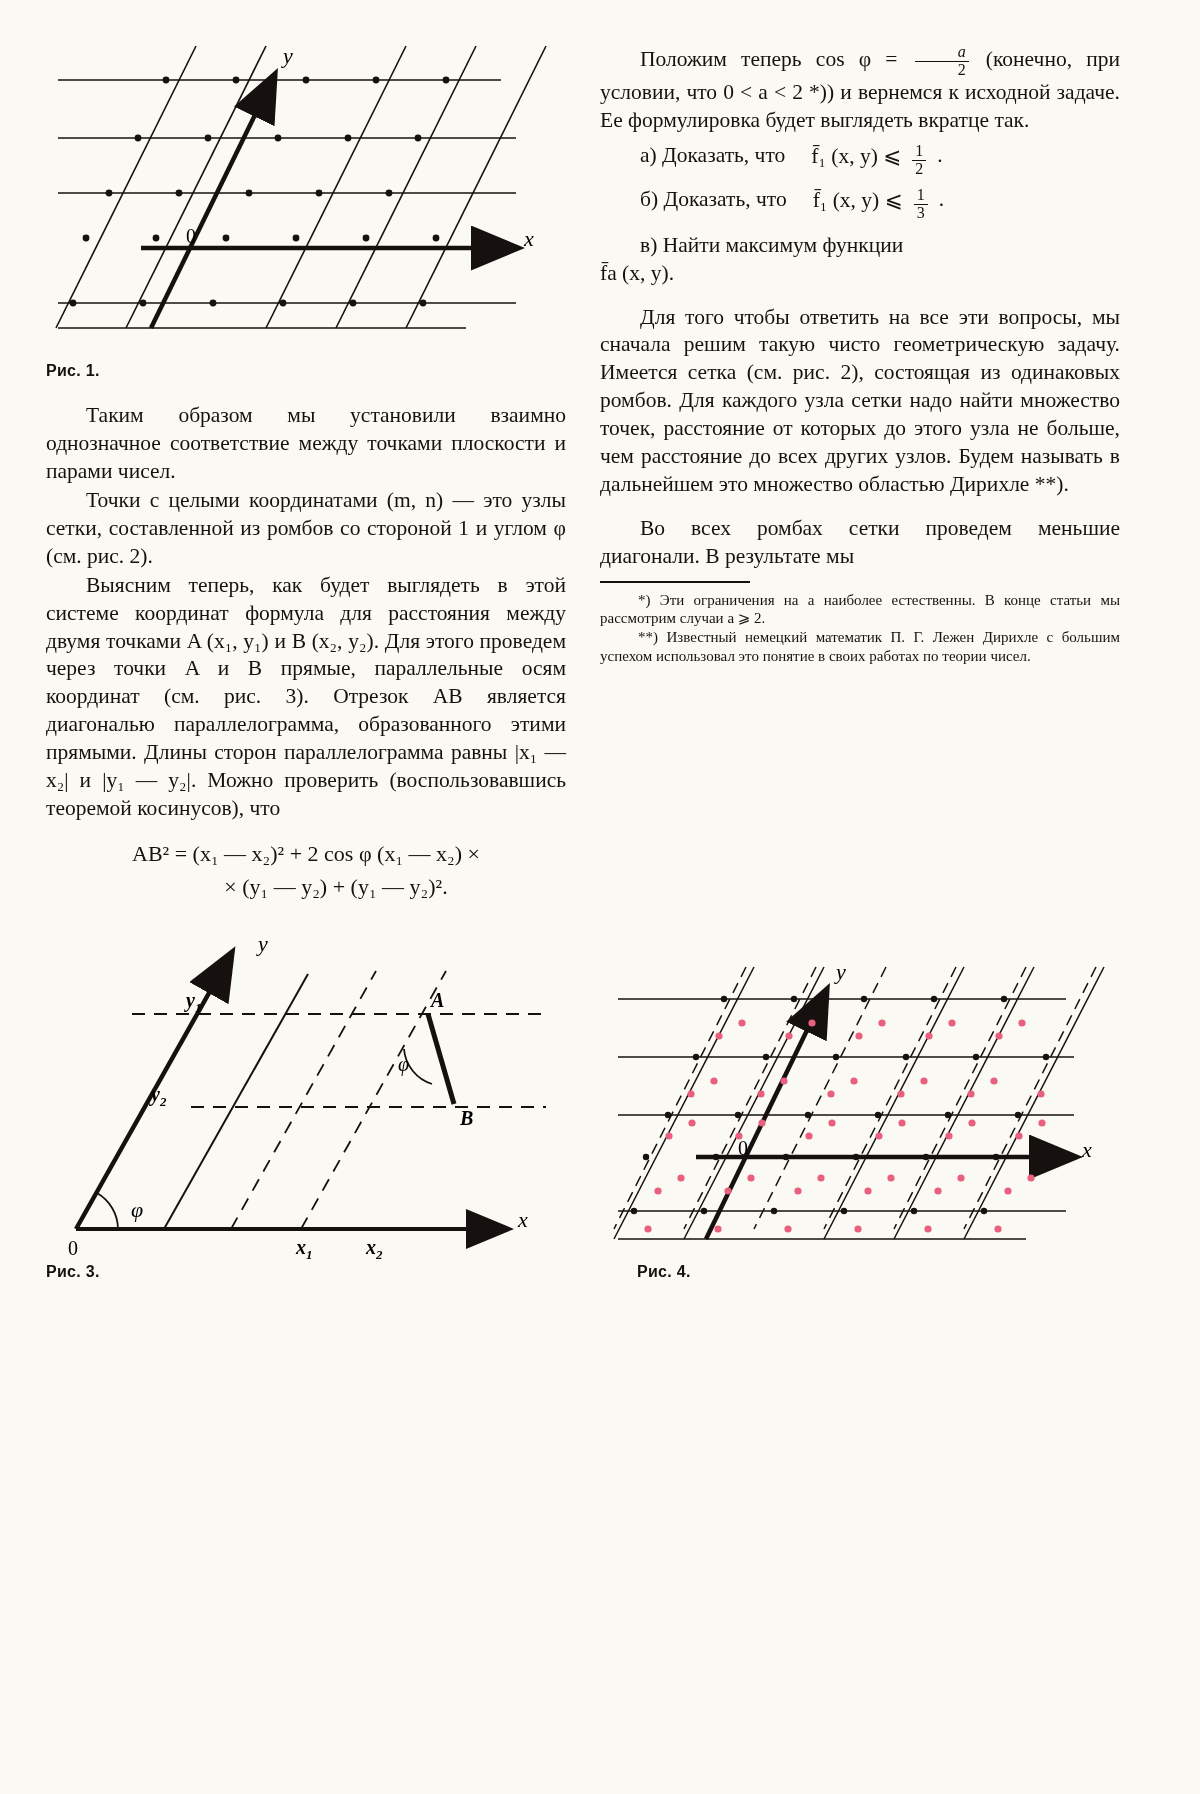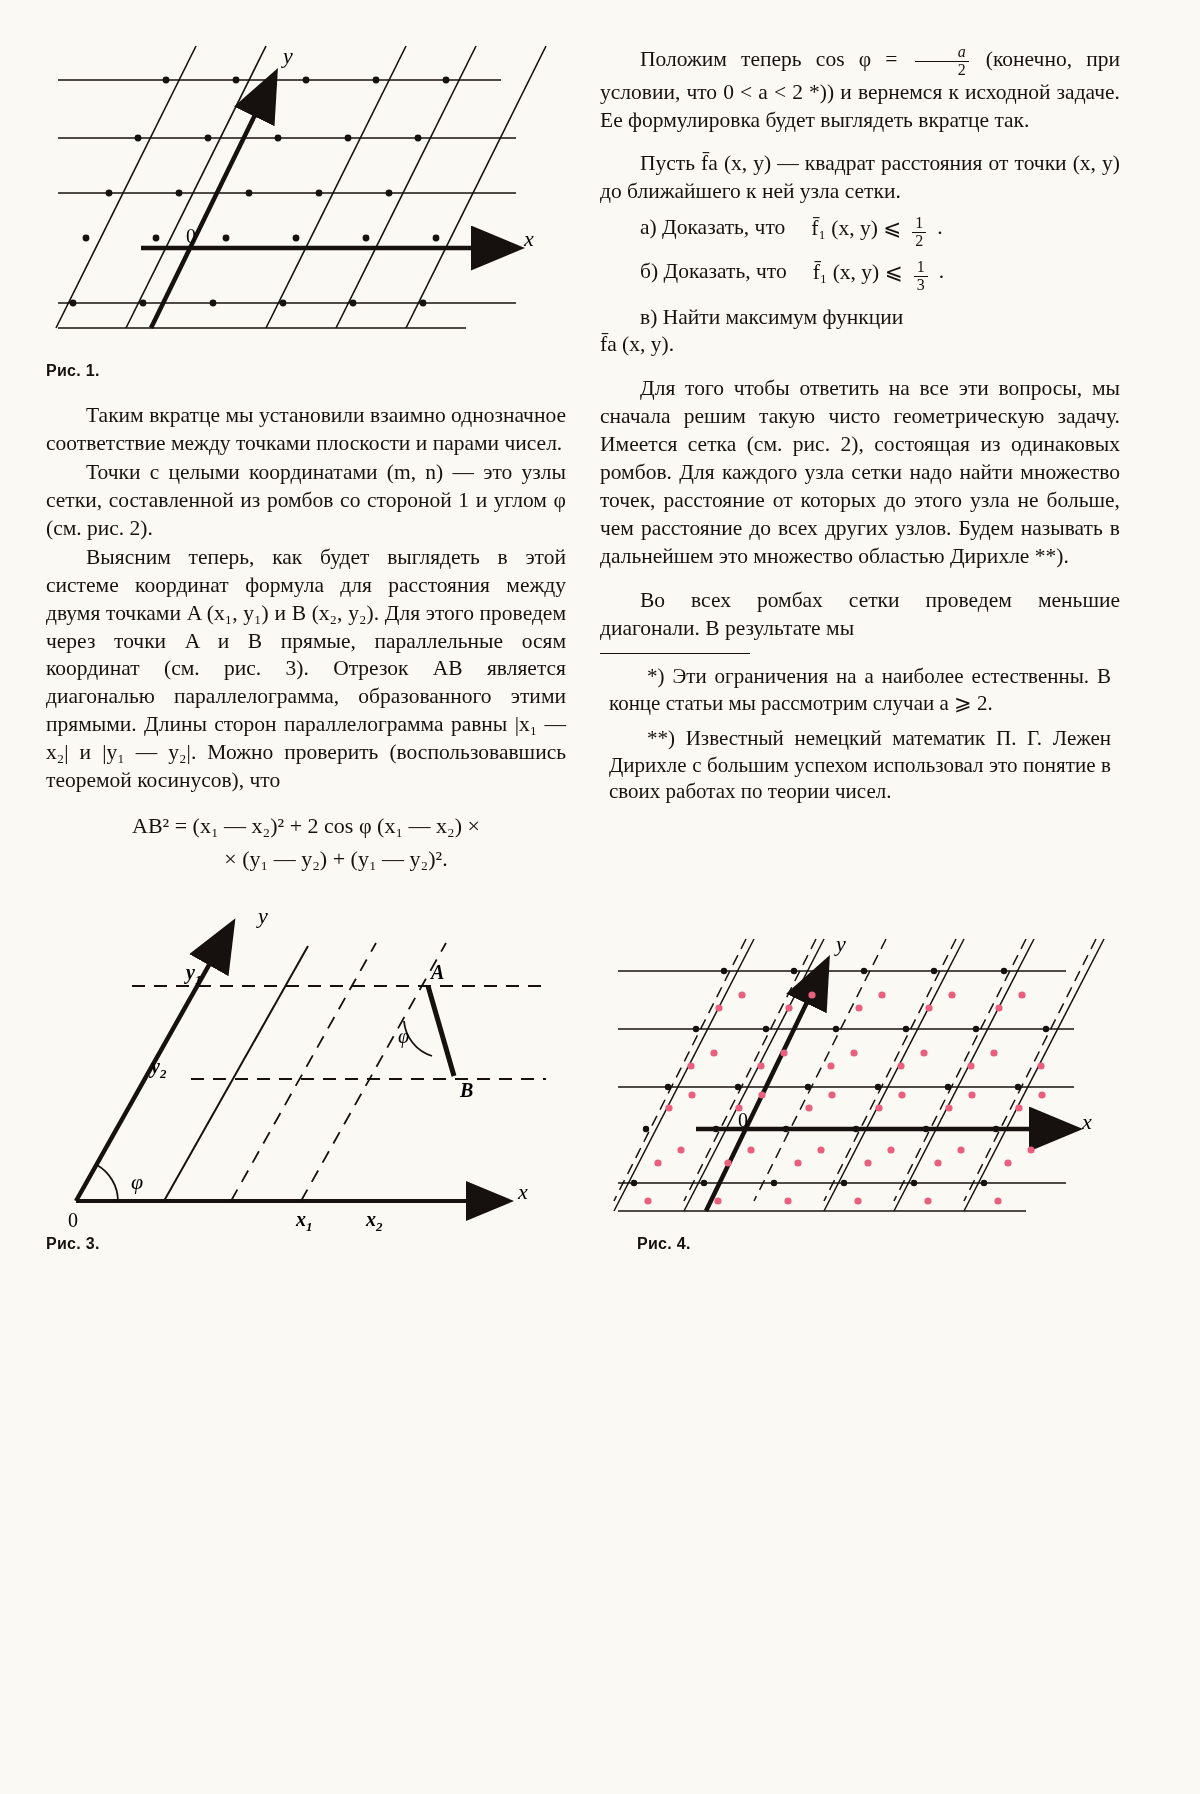--- a/index.html
+++ b/index.html
@@ -83,24 +83,24 @@
     gap:8px;
     padding-left:40px;
     margin:9px 0;
     font-size:21.5px;
   }
   .rule{
     width:150px;height:1.6px;background:#16110f;
     margin:10px 0 8px 0;
   }
   .foot{
-    font-size:21px;
+    font-size:15px;
     line-height:1.26;
     text-align:justify;
-    margin:9px;
+    margin:0;
   }
   .foot .ind{padding-left:38px;}
 
   
   .bottom{
     display:flex;
     gap:30px;
     margin-top:26px;
     align-items:flex-start;
   }
@@ -175,42 +175,41 @@
           </g>
           <text x="237" y="35" font-family="Liberation Serif, serif" font-style="italic" font-size="22">y</text>
           <text x="478" y="218" font-family="Liberation Serif, serif" font-style="italic" font-size="22">x</text>
           <text x="140" y="215" font-family="Liberation Serif, serif" font-size="20">0</text>
         </svg>
       </div>
       <div class="fig-caption">Рис. 1.</div>
 
       <div style="height:22px"></div>
 
-      <p class="txt">Таким вкратце мы установили взаимно однозначное соответствие между точками плоскости и парами чисел.</p>
+      <p class="txt">Таким образом мы установили взаимно однозначное соответствие между точками плоскости и парами чисел.</p>
       <p class="txt">Точки с целыми координатами (m, n) — это узлы сетки, составленной из ромбов со стороной 1 и углом φ (см. рис. 2).</p>
       <p class="txt">Выясним теперь, как будет выглядеть в этой системе координат формула для расстояния между двумя точками A (x₁, y₁) и B (x₂, y₂). Для этого проведем через точки A и B прямые, параллельные осям координат (см. рис. 3). Отрезок AB является диагональю параллелограмма, образованного этими прямыми. Длины сторон параллелограмма равны |x₁ — x₂| и |y₁ — y₂|. Можно проверить (воспользовавшись теоремой косинусов), что</p>
 
       <div class="formula">
         <span>AB² = (x₁ — x₂)² + 2 cos φ (x₁ — x₂) ×</span>
         <span class="l2">× (y₁ — y₂) + (y₁ — y₂)².</span>
       </div>
     </div>
 
     <div class="col right">
 
       <p class="rp">
         <span>Положим теперь cos φ =</span>
         <span class="frac">
           <span class="num it">a</span>
           <span class="den">2</span>
         </span>
         <span>(конечно, при условии, что 0 &lt; a &lt; 2 *)) и вернемся к исходной задаче. Ее формулировка будет выглядеть вкратце так.</span>
       </p>
 
-      <p class="rp">Пусть f̄a (x, y) — квадрат расстояния от точки (x, y) до ближайшего к ней узла сетки.</p>
 
       <div class="itemrow">
         <span>а) Доказать, что</span>
         <span style="margin-left:18px">f̄₁ (x, y) ⩽</span>
         <span class="frac">
           <span class="num">1</span>
           <span class="den">2</span>
         </span>
         <span>.</span>
       </div>

